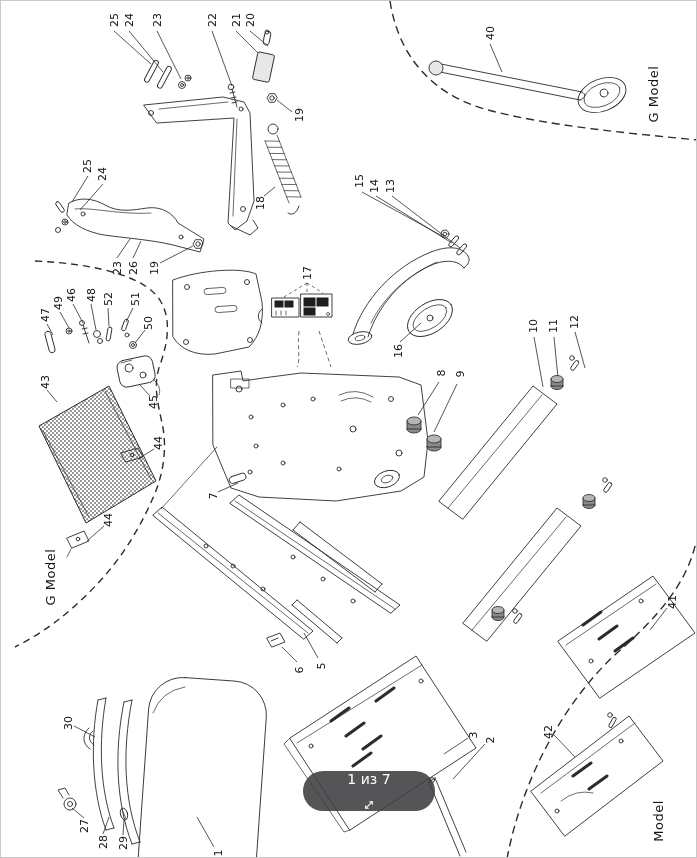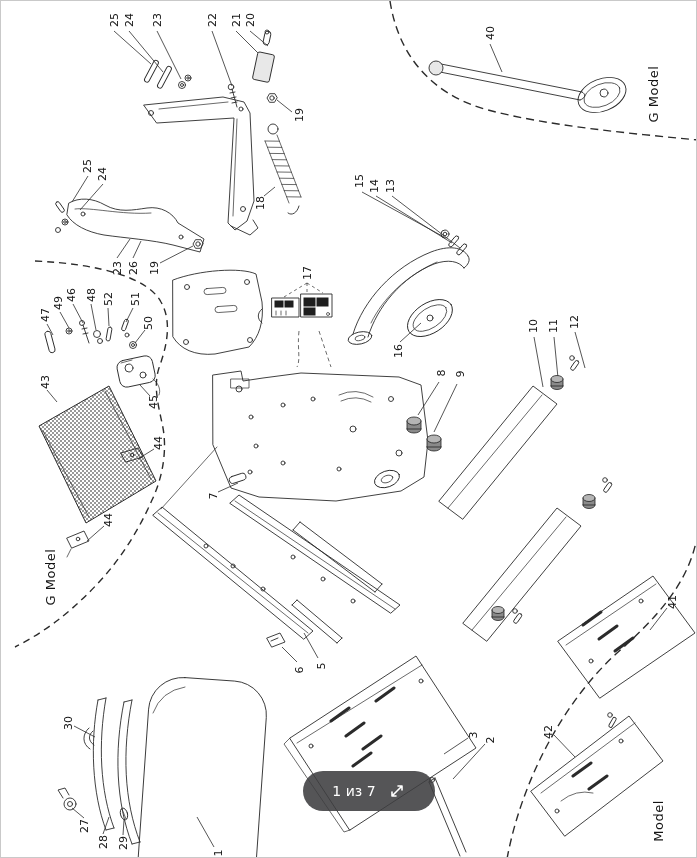--- a/index.html
+++ b/index.html
@@ -19,21 +19,21 @@
   .model { font:13px "DejaVu Sans",sans-serif; fill:#141414; letter-spacing:0.5px; }
   .darkfill { fill:#1e1e1e; stroke:#1e1e1e; }
   .gray { fill:#8a8a8a; stroke:#222; stroke-width:0.8; }
   .graytop { fill:#b5b5b5; stroke:#222; stroke-width:0.8; }
   .ltgray { fill:#e8e8e8; stroke:#2b2b2b; stroke-width:0.9; }
   .slot { fill:none; stroke:#2b2b2b; stroke-width:3; stroke-linecap:round; }
   .pill {
     position:absolute; left:302px; top:770px; width:132px; height:40px;
     background:rgba(62,62,64,0.88); border-radius:20px;
     display:flex; align-items:center; justify-content:center; gap:12px;
-    color:#ffffff; font-size:14px; cursor:pointer;
+    color:#ffffff; font-size:14px; cursor:pointer;flex-direction:column;
   }
   .pill svg { width:18px; height:18px; }
 </style>
 </head>
 <body>
 
 <div class="stage">
 <svg width="697" height="858" viewBox="0 0 697 858">
   <defs>
     <pattern id="xh" width="4" height="4" patternUnits="userSpaceOnUse">

